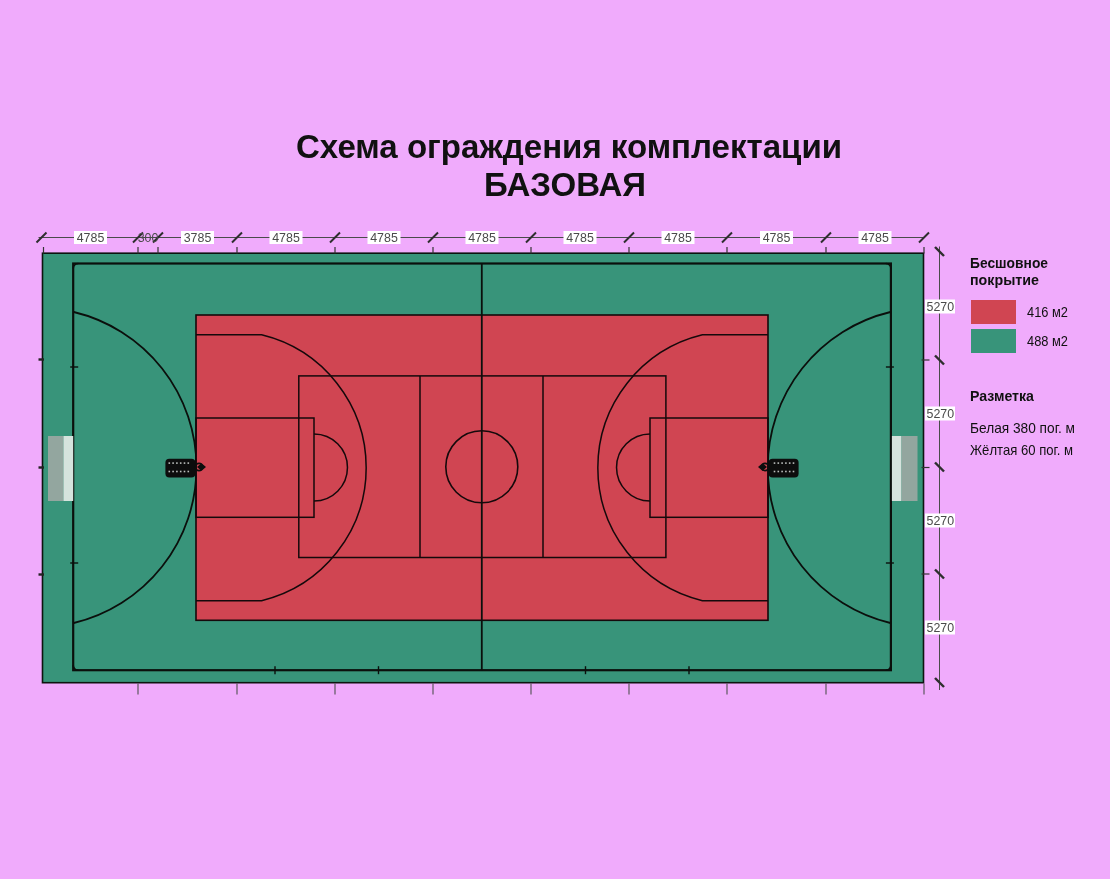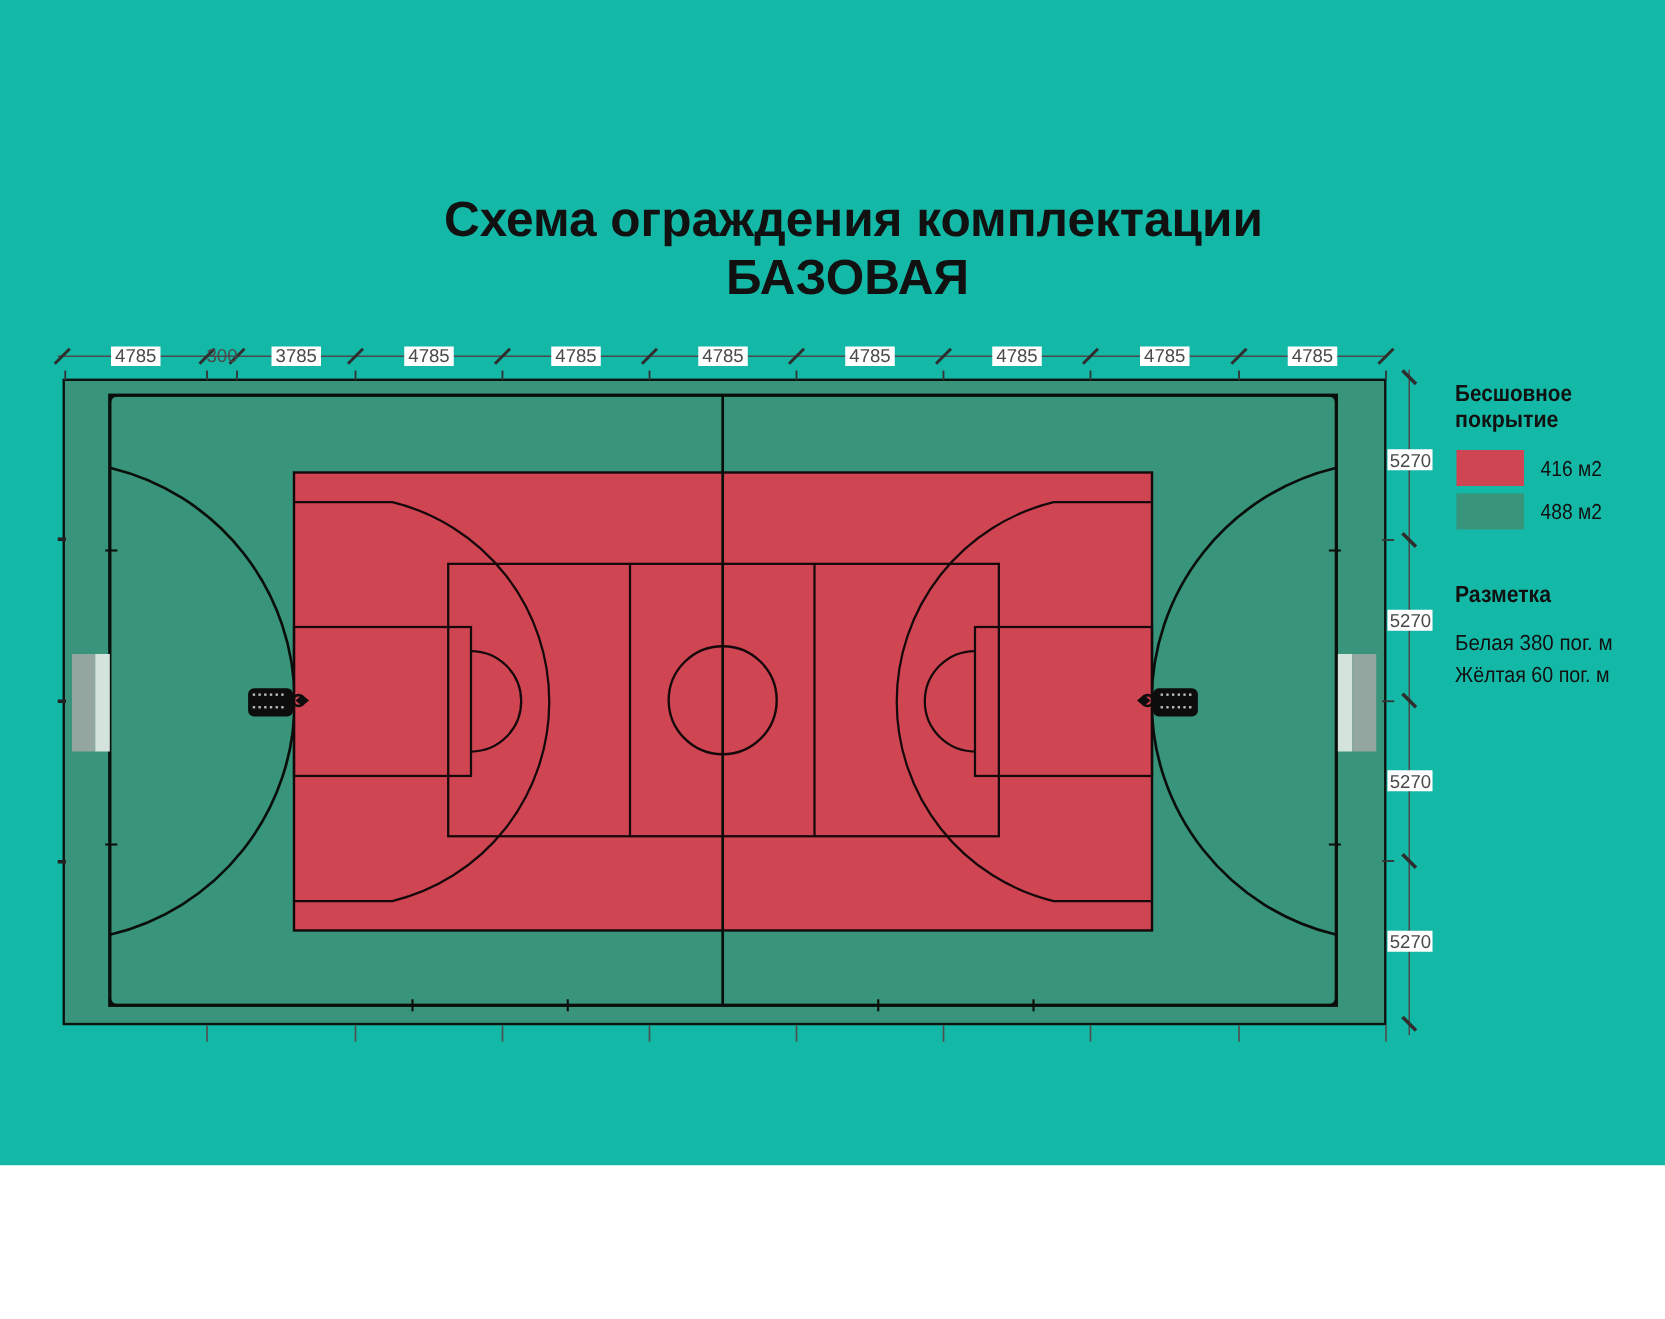--- a/index.html
+++ b/index.html
@@ -1,16 +1,16 @@
 <!DOCTYPE html>
 <html><head>
 <meta charset="utf-8">
 <style>
   html,body{margin:0;padding:0;background:#ffffff;}
-  .page{position:relative;width:1110px;height:777px;background:#14b8a6;font-family:"Liberation Sans",sans-serif;}
+  .page{position:relative;width:1110px;height:879px;background:#f0abfc;font-family:"Liberation Sans",sans-serif;}
   svg{position:absolute;left:0;top:0;}
   text{font-family:"Liberation Sans",sans-serif;}
 </style>
 </head>
 <body>
 <div class="page">
 <svg width="1110" height="879" viewBox="0 0 1110 879">
 
 <g>
 <text x="569" y="157.5" text-anchor="middle" font-size="33" font-weight="bold" fill="#111111" textLength="546" lengthAdjust="spacingAndGlyphs">Схема ограждения комплектации</text>

